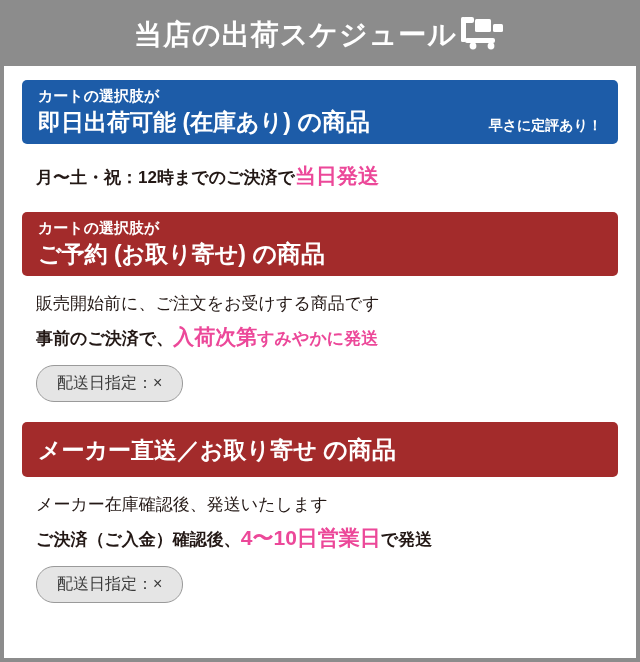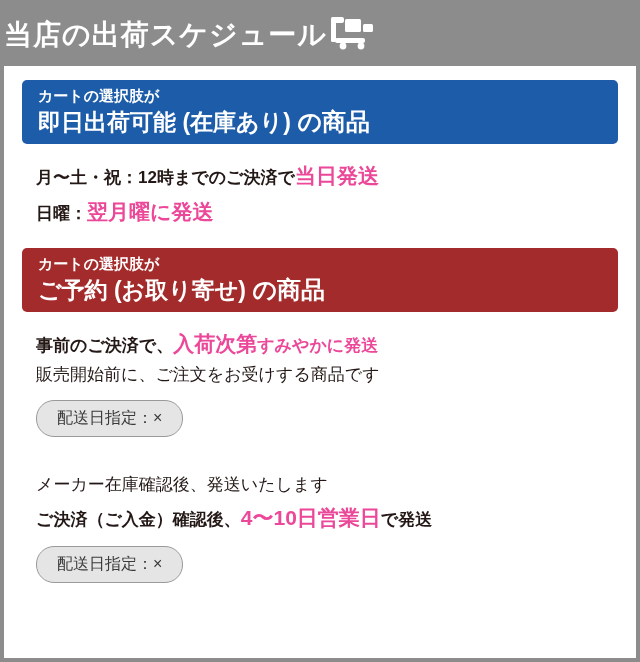--- a/index.html
+++ b/index.html
@@ -21,21 +21,21 @@
     box-sizing: border-box;
     border: 4px solid #8c8c8c;
     background: #ffffff;
   }
   
   .header {
     height: 62px;
     background: #8c8c8c;
     display: flex;
     align-items: center;
-    justify-content: flex-start;
+    justify-content: center;
     gap: 3px;
     margin: -0px;
   }
   .header-title {
     color: #ffffff;
     font-size: 28px;
     font-weight: bold;
     letter-spacing: 1px;
     line-height: 1;
   }
@@ -152,54 +152,59 @@
   <div class="content">
 
     <div class="sect">
       <div class="band blue">
         <div class="band-texts">
           <div class="band-small">カートの選択肢が</div>
           <div class="band-large">
             <span>即日出荷可能 (在庫あり)</span><span class="thin"> の商品</span>
           </div>
         </div>
+        <div class="band-note">早さに定評あり！</div>
       </div>
       <div class="detail">
         <div class="line">
           <span class="bold">月〜土・祝：</span><span class="bold">12時までのご決済で</span><span class="strong-red">当日発送</span>
-        </div>
-        <div class="line">
-          <span class="bold">日曜：</span><span class="strong-red">翌月曜に発送</span>
         </div>
       </div>
     </div>
 
     <div class="sp-1"></div>
 
     <div class="sect">
       <div class="band red">
         <div class="band-texts">
           <div class="band-small">カートの選択肢が</div>
           <div class="band-large">
             <span>ご予約 (お取り寄せ)</span><span class="thin"> の商品</span>
           </div>
         </div>
       </div>
       <div class="detail">
+        <div class="line">販売開始前に、ご注文をお受けする商品です</div>
         <div class="line">
           <span class="bold">事前のご決済で、</span><span class="strong-red">入荷次第</span><span class="strong-red sm">すみやかに発送</span>
         </div>
-        <div class="line">販売開始前に、ご注文をお受けする商品です</div>
       </div>
       <div class="pill">配送日指定：×</div>
     </div>
 
     <div class="sp-2"></div>
 
     <div class="sect">
+      <div class="band red single">
+        <div class="band-texts">
+          <div class="band-large">
+            <span>メーカー直送／お取り寄せ</span><span class="thin"> の商品</span>
+          </div>
+        </div>
+      </div>
       <div class="detail">
         <div class="line">メーカー在庫確認後、発送いたします</div>
         <div class="line">
           <span class="bold">ご決済（ご入金）確認後、</span><span class="strong-red">4〜10日営業日</span><span class="bold">で発送</span>
         </div>
       </div>
       <div class="pill">配送日指定：×</div>
     </div>
 
   </div>

